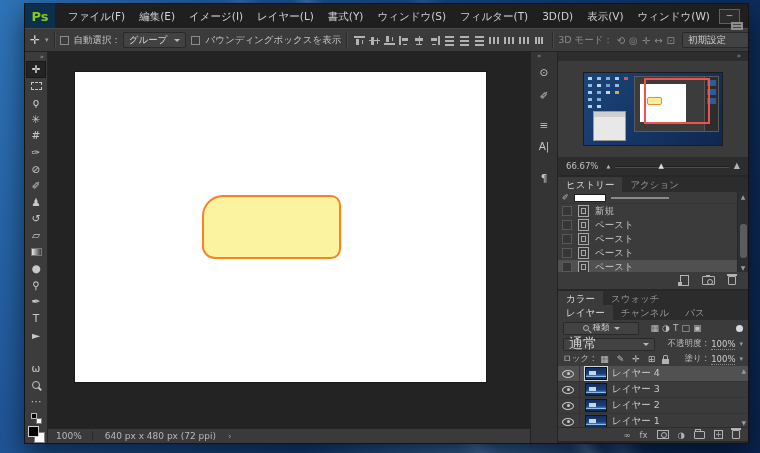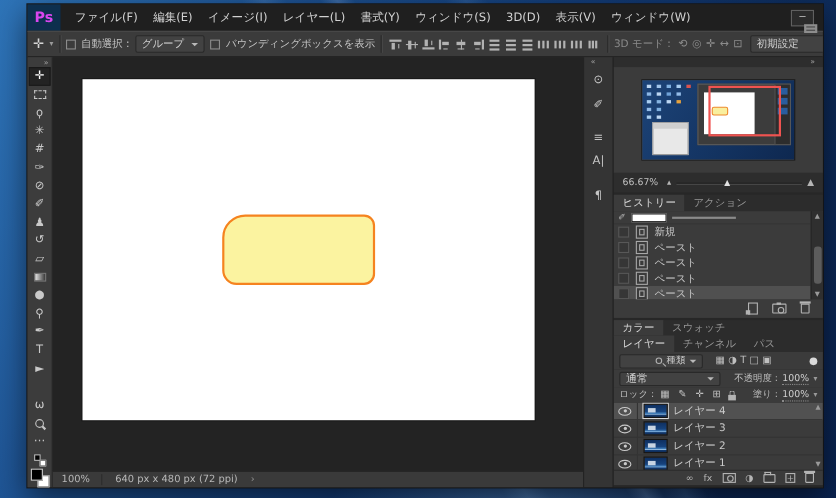--- a/index.html
+++ b/index.html
@@ -14,21 +14,21 @@
     linear-gradient(62deg,transparent 46%,rgba(150,195,245,.16) 48%,transparent 50%),
     linear-gradient(58deg,transparent 55%,rgba(170,205,250,.22) 56.5%,transparent 58%),
     linear-gradient(66deg,transparent 63%,rgba(130,185,240,.15) 65%,transparent 67%);}
 
   
   .ps{position:absolute;left:25px;top:4px;width:723px;height:439px;background:#2a2a2a;
     box-shadow:0 0 0 1px #141414,0 10px 26px rgba(0,0,0,.55);display:flex;flex-direction:column}
 
   
   .titlebar{flex:0 0 24px;background:#1f1f1f;display:flex;align-items:center}
-  .logo{width:30px;height:24px;background:#0d2f4e;color:#d946ef;font-weight:bold;font-size:13px;
+  .logo{width:30px;height:24px;background:#0d2f4e;color:#84cc16;font-weight:bold;font-size:13px;
     display:flex;align-items:center;justify-content:center}
   .menus{display:flex;margin-left:6px}
   .menu-item{color:#d2d2d2;font-size:10.5px;padding:0 7px;line-height:24px;white-space:nowrap}
   .wctrls{margin-left:auto;display:flex;gap:4px;margin-right:8px}
   .wbtn{width:21px;height:15px;border:1px solid #606060;color:#c0c0c0;font-size:9px;line-height:12px;
     text-align:center;background:#2b2b2b}
 
   
   .optionsbar{flex:0 0 24px;background:#3b3b3b;border-top:1px solid #4a4a4a;border-bottom:1px solid #232323;
     display:flex;align-items:center;font-size:9.5px;color:#c4c4c4;padding:0 5px;gap:5px;overflow:hidden;white-space:nowrap}
@@ -162,26 +162,26 @@
   .hthumb{width:7px;flex:0 0 34px;background:#5c5c5c;border-radius:3px;margin-top:18px}
   .histfoot{flex:0 0 17px;background:#3b3b3b;display:flex;align-items:center;justify-content:flex-end;gap:13px;padding-right:12px}
 
   
   .colorpanel{flex:0 0 14px}
 
   
   .layers{flex:1}
   .lrow{flex:0 0 16px;height:16px;display:flex;align-items:center;padding:0 5px;gap:4px;font-size:8.5px;
     color:#bdbdbd;background:#3b3b3b;white-space:nowrap}
-  .filterdd{width:76px;height:13px;font-size:8.5px;gap:4px;justify-content:flex-end}
+  .filterdd{width:76px;height:13px;font-size:8.5px;gap:4px;justify-content:center}
   .magic{width:6px;height:6px;border:1px solid #b0b0b0;border-radius:50%;position:relative;flex:0 0 6px}
   .magic::after{content:"";position:absolute;left:4.5px;top:4.5px;width:3.5px;height:1px;background:#b0b0b0;transform:rotate(45deg)}
   .fico{color:#bfbfbf;font-size:9px;padding:0 1.5px}
   .ftoggle{margin-left:auto;width:7px;height:7px;border-radius:50%;background:#d9d9d9}
-  .blenddd{width:92px;height:13px;font-size:10px;justify-content:space-between}
+  .blenddd{width:92px;height:13px;font-size:14px;justify-content:space-between}
   .scrub{border-bottom:1px dotted #8a8a8a;color:#cfcfcf}
   .llist{flex:1;background:#3b3b3b;position:relative;overflow:hidden}
   .layerrow{height:16px;display:flex;align-items:center;gap:5px;border-bottom:1px solid #343434;padding-left:4px;
     font-size:9.5px;color:#cacaca}
   .layerrow.selected{background:#515151}
   .eye{flex:0 0 12px;width:12px;height:8px;border:1px solid #c8c8c8;border-radius:50%;position:relative}
   .eye::after{content:"";position:absolute;left:3.5px;top:1.5px;width:3px;height:3px;background:#c8c8c8;border-radius:50%}
   .eyesep{flex:0 0 1px;align-self:stretch;background:#333}
   .lthumb{flex:0 0 22px;width:22px;height:13px;border:1px solid #141414;
     background:linear-gradient(180deg,#0e2f60 0%,#16437e 55%,#3f7cb8 72%,#9cc4e8 78%,#123a70 84%,#0d2a55 100%);position:relative}
@@ -219,20 +219,21 @@
     <div class="titlebar">
       <div class="logo">Ps</div>
       <div class="menus">
 
       <span class="menu-item">ファイル(F)</span>
           <span class="menu-item">編集(E)</span>
           <span class="menu-item">イメージ(I)</span>
           <span class="menu-item">レイヤー(L)</span>
           <span class="menu-item">書式(Y)</span>
           <span class="menu-item">ウィンドウ(S)</span>
+          <span class="menu-item">フィルター(T)</span>
           <span class="menu-item">3D(D)</span>
           <span class="menu-item">表示(V)</span>
           <span class="menu-item">ウィンドウ(W)</span>
         </div>
       <div class="wctrls">
 
       <span class="wbtn">─</span>
         </div>
     </div>
 

